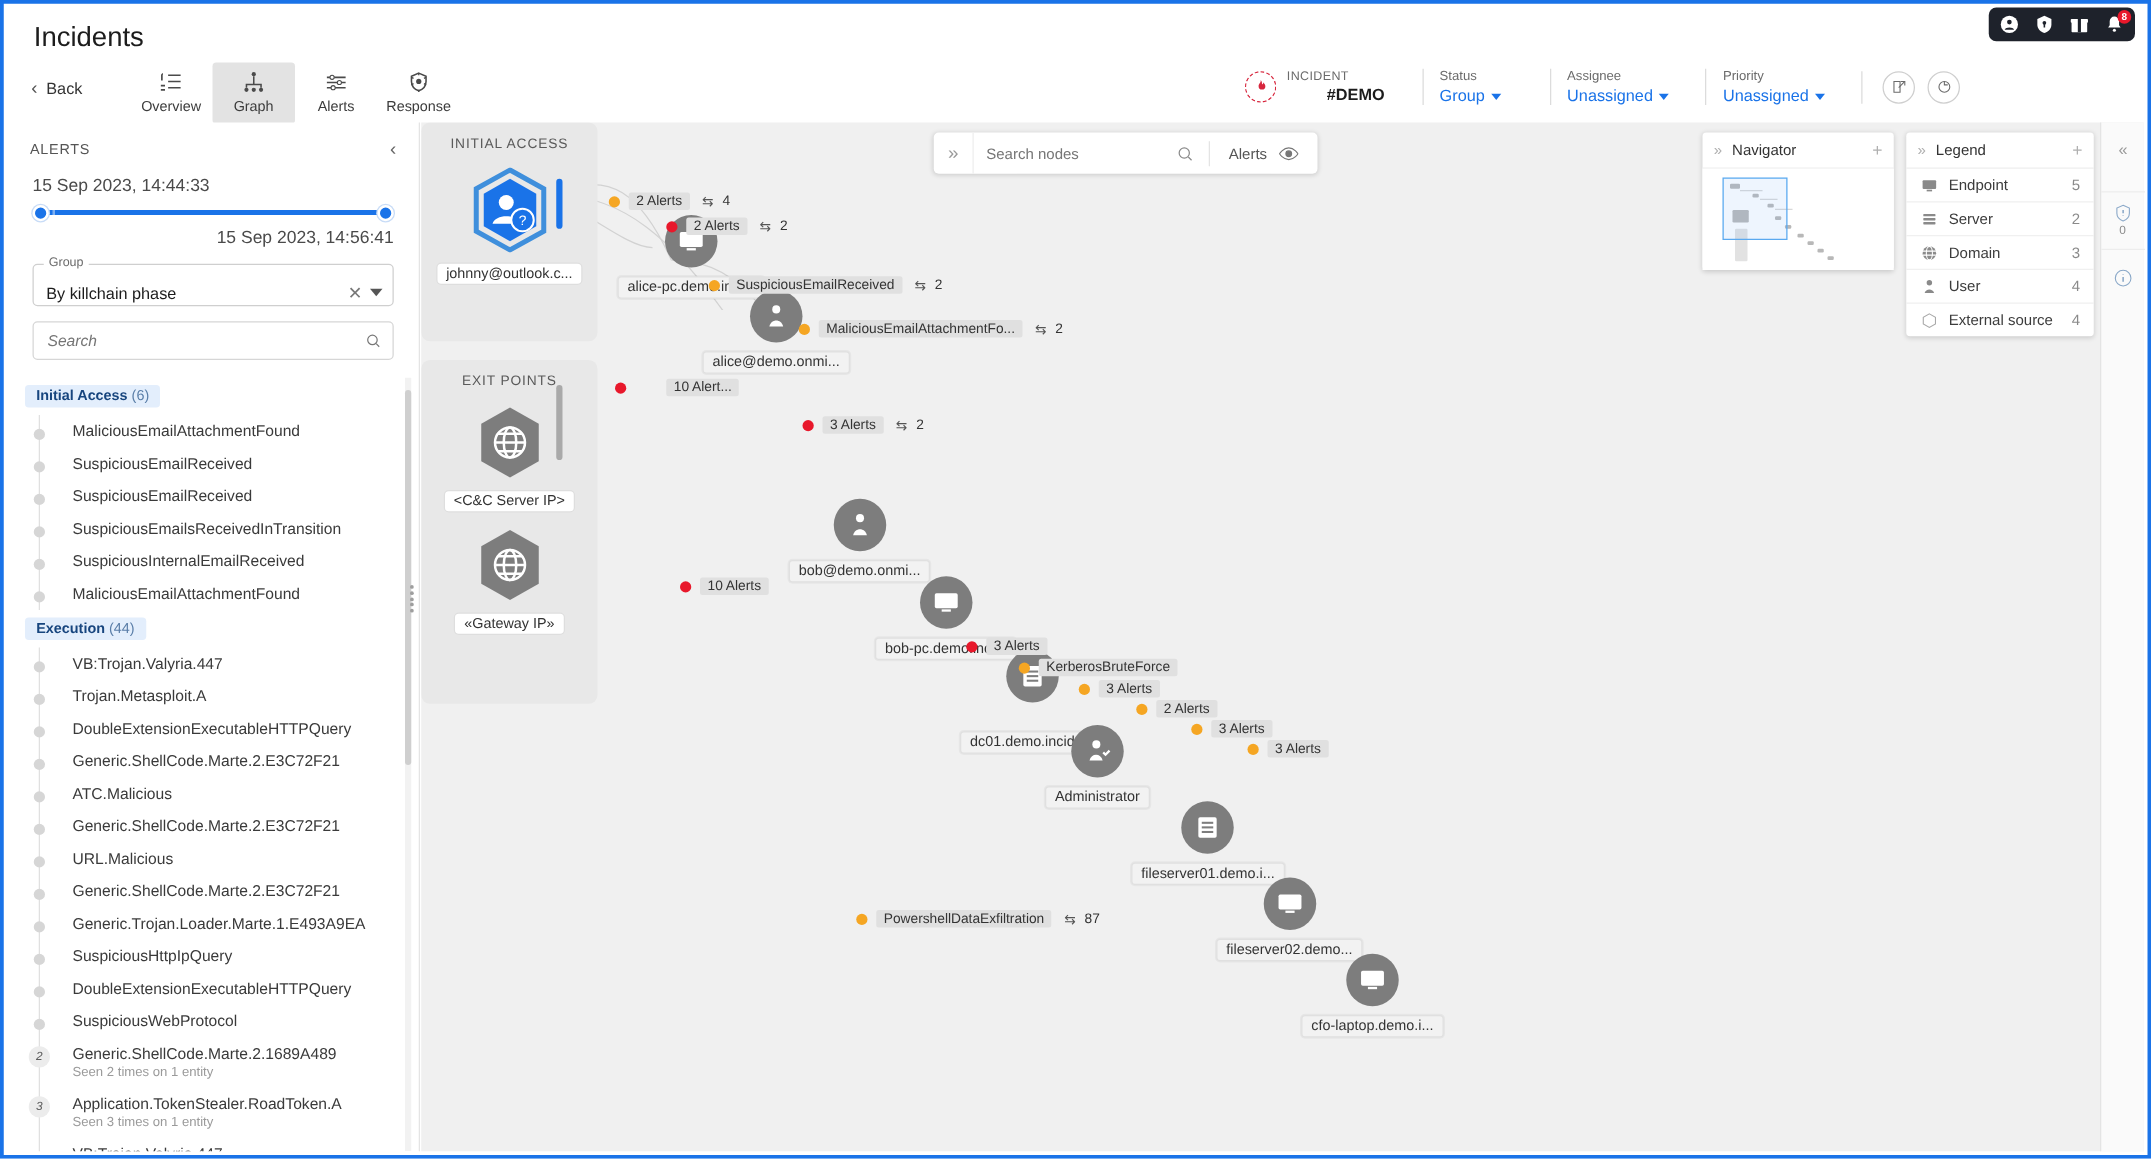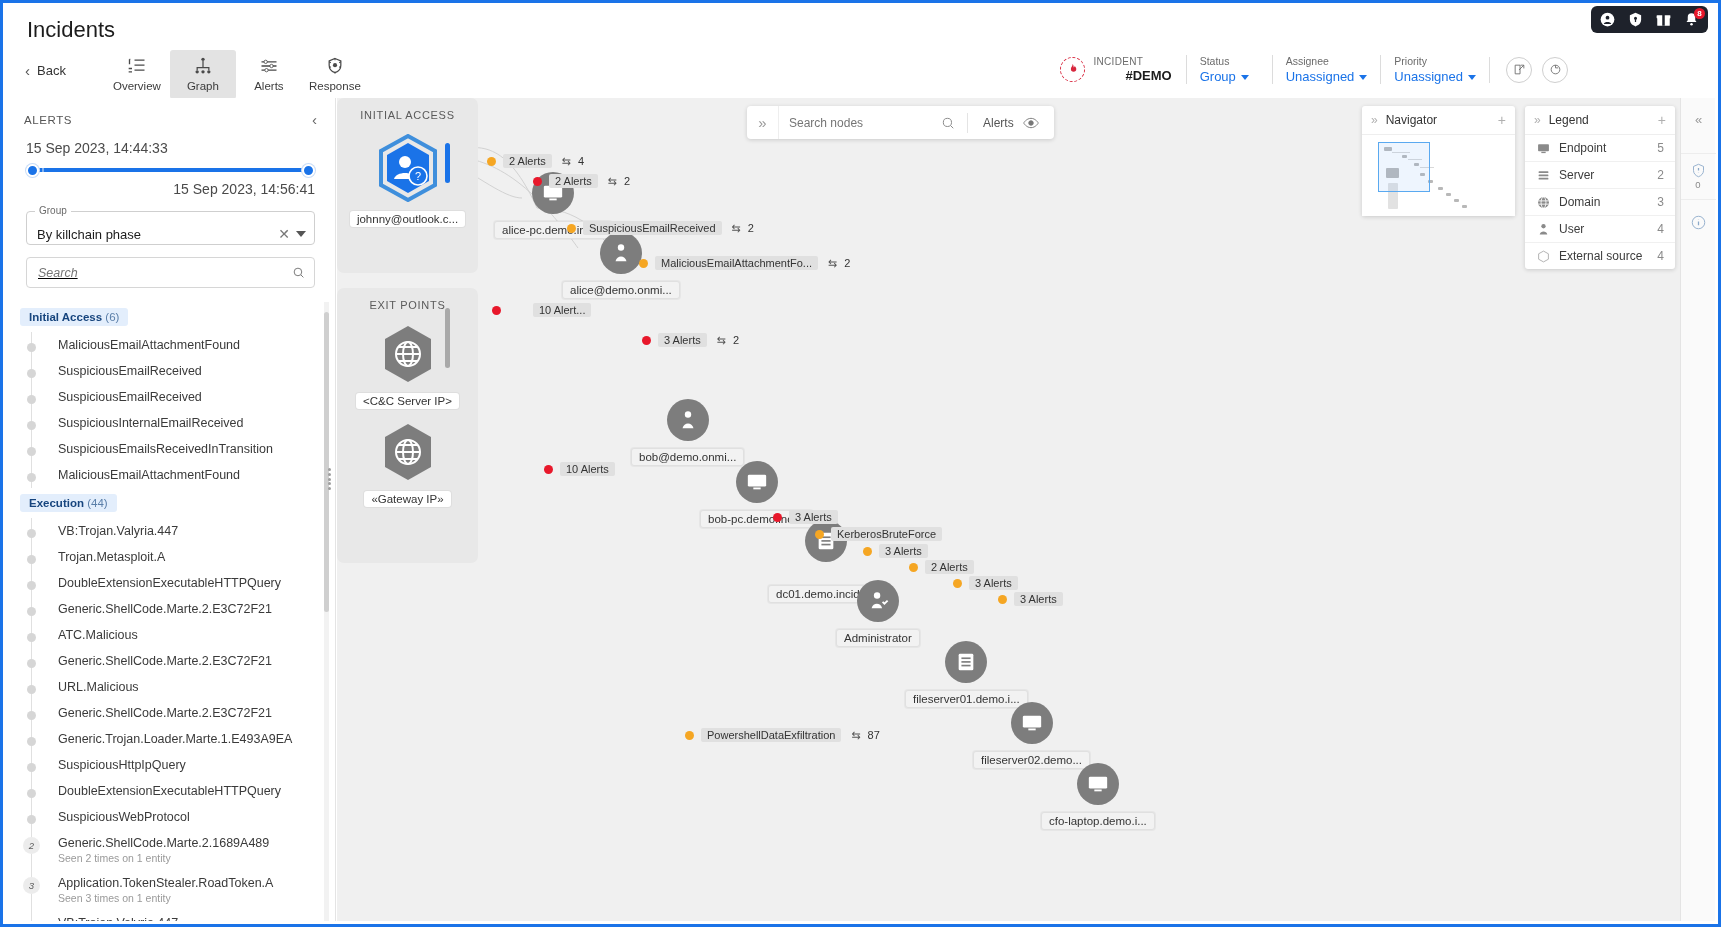--- a/index.html
+++ b/index.html
@@ -64,21 +64,21 @@
     display: flex; flex-direction: column; align-items: center; gap: 4px;
     font-size: 11.5px; color: #3c3c3c; cursor: pointer;
     border-radius: 3px;
   }
   .tab.active { background: #e3e3e3; }
   .tab svg { width: 20px; height: 20px; stroke: #4a4a4a; fill: none; }
 
   
   .meta {
     position: absolute; right: 150px; top: 52px;
-    display: flex; align-items: center; gap: 0;
+    display: flex; align-items: center; gap: 16px;
     font-size: 11px;
   }
   .meta-incident {
     display: flex; align-items: center; gap: 8px; padding-right: 14px;
   }
   .fire-badge {
     width: 25px; height: 25px; border-radius: 50%;
     border: 1.5px dashed #d7263d;
     display: flex; align-items: center; justify-content: center;
   }
@@ -160,21 +160,21 @@
   .group-field .x { color: #777; font-size: 14px; cursor: pointer; padding: 0 6px; }
   .group-field .caret-d {
     width: 0; height: 0;
     border-left: 5px solid transparent; border-right: 5px solid transparent;
     border-top: 6px solid #555; cursor: pointer;
   }
 
   .search-field {
     margin: 12px 20px 0;
     border: 1px solid #d6d6d6; border-radius: 4px;
-    height: 31px; display: flex; align-items: center; padding: 0 9px 0 11px; text-decoration: underline;
+    height: 31px; display: flex; align-items: center; padding: 0 9px 0 11px;
   }
   .search-field input {
     flex: 1; border: none; outline: none;
     font-size: 12.5px; font-style: italic; color: #555;
     font-family: "Liberation Sans", sans-serif; background: transparent;
   }
   .search-field svg { width: 13px; height: 13px; stroke: #777; fill: none; stroke-width: 1.8; }
 
   .alert-list {
     margin-top: 14px; flex: 1; overflow: hidden;
@@ -523,22 +523,22 @@
 
       <div>
         <div class="grp-chip">
           <span>Initial Access</span>
           <span class="cnt">(6)</span>
         </div>
         <div class="grp-items">
           <div class="ai"><i class="dot"></i><span>MaliciousEmailAttachmentFound</span></div>
           <div class="ai"><i class="dot"></i><span>SuspiciousEmailReceived</span></div>
           <div class="ai"><i class="dot"></i><span>SuspiciousEmailReceived</span></div>
+          <div class="ai"><i class="dot"></i><span>SuspiciousEmailsReceivedInTransition</span></div>
           <div class="ai"><i class="dot"></i><span>SuspiciousInternalEmailReceived</span></div>
-          <div class="ai"><i class="dot"></i><span>SuspiciousEmailsReceivedInTransition</span></div>
           <div class="ai"><i class="dot"></i><span>MaliciousEmailAttachmentFound</span></div>
         </div>
       </div>
 
       <div>
         <div class="grp-chip">
           <span>Execution</span>
           <span class="cnt">(44)</span>
         </div>
         <div class="grp-items">

